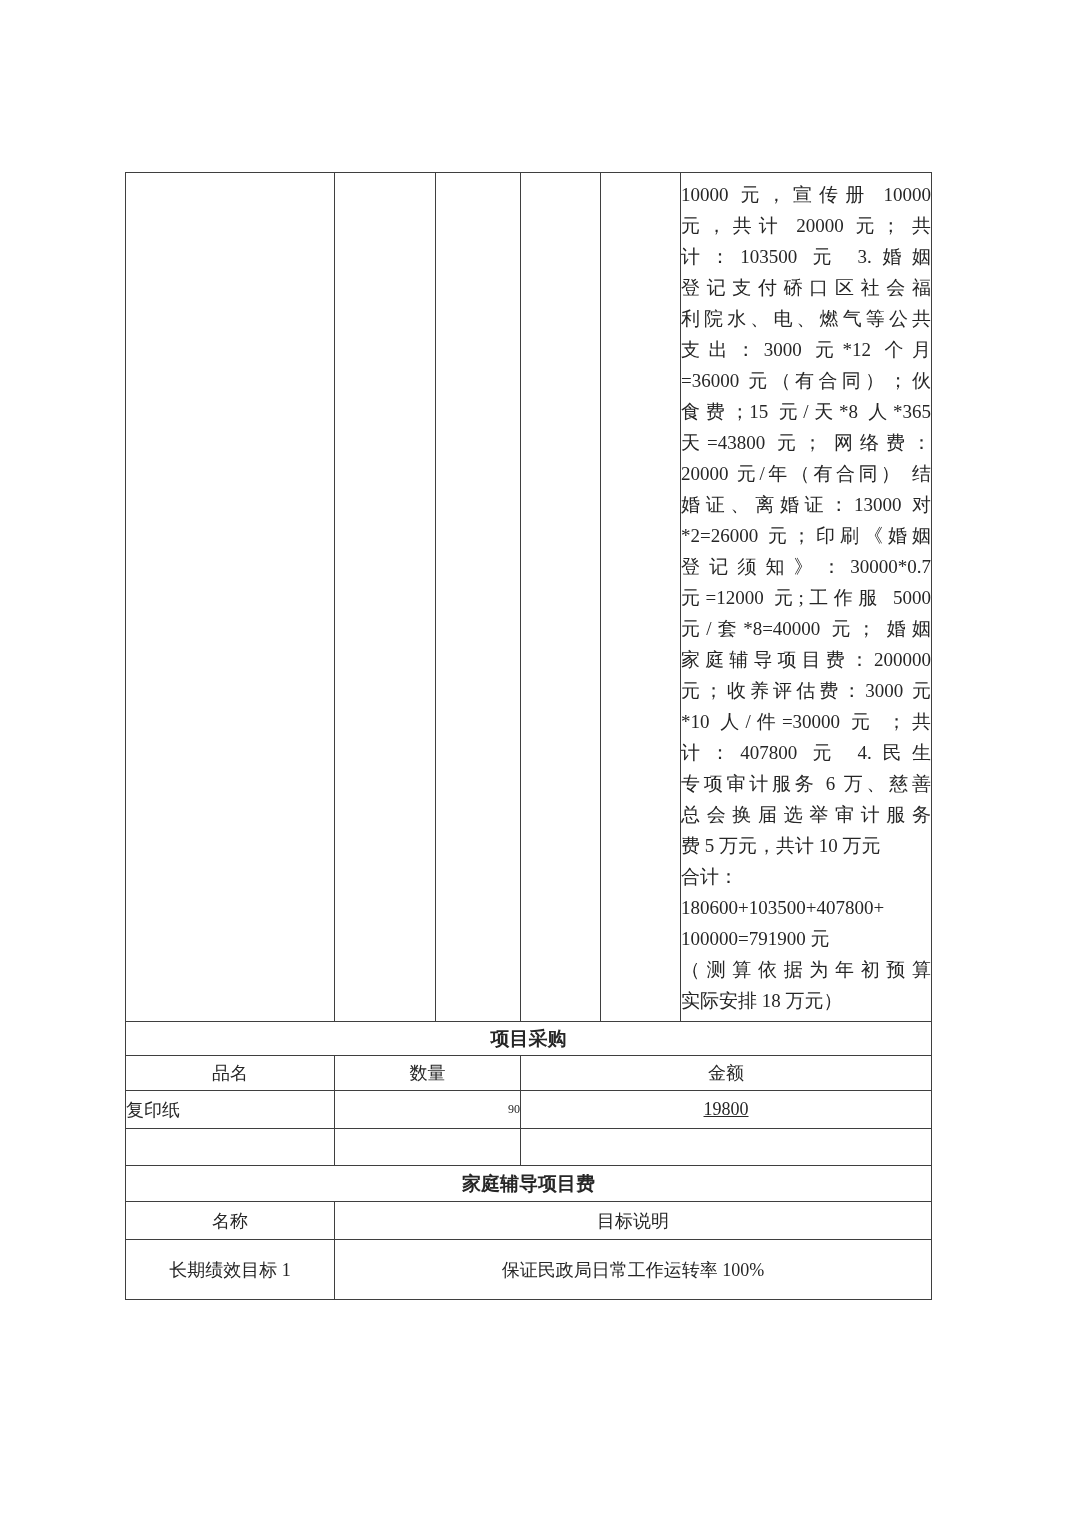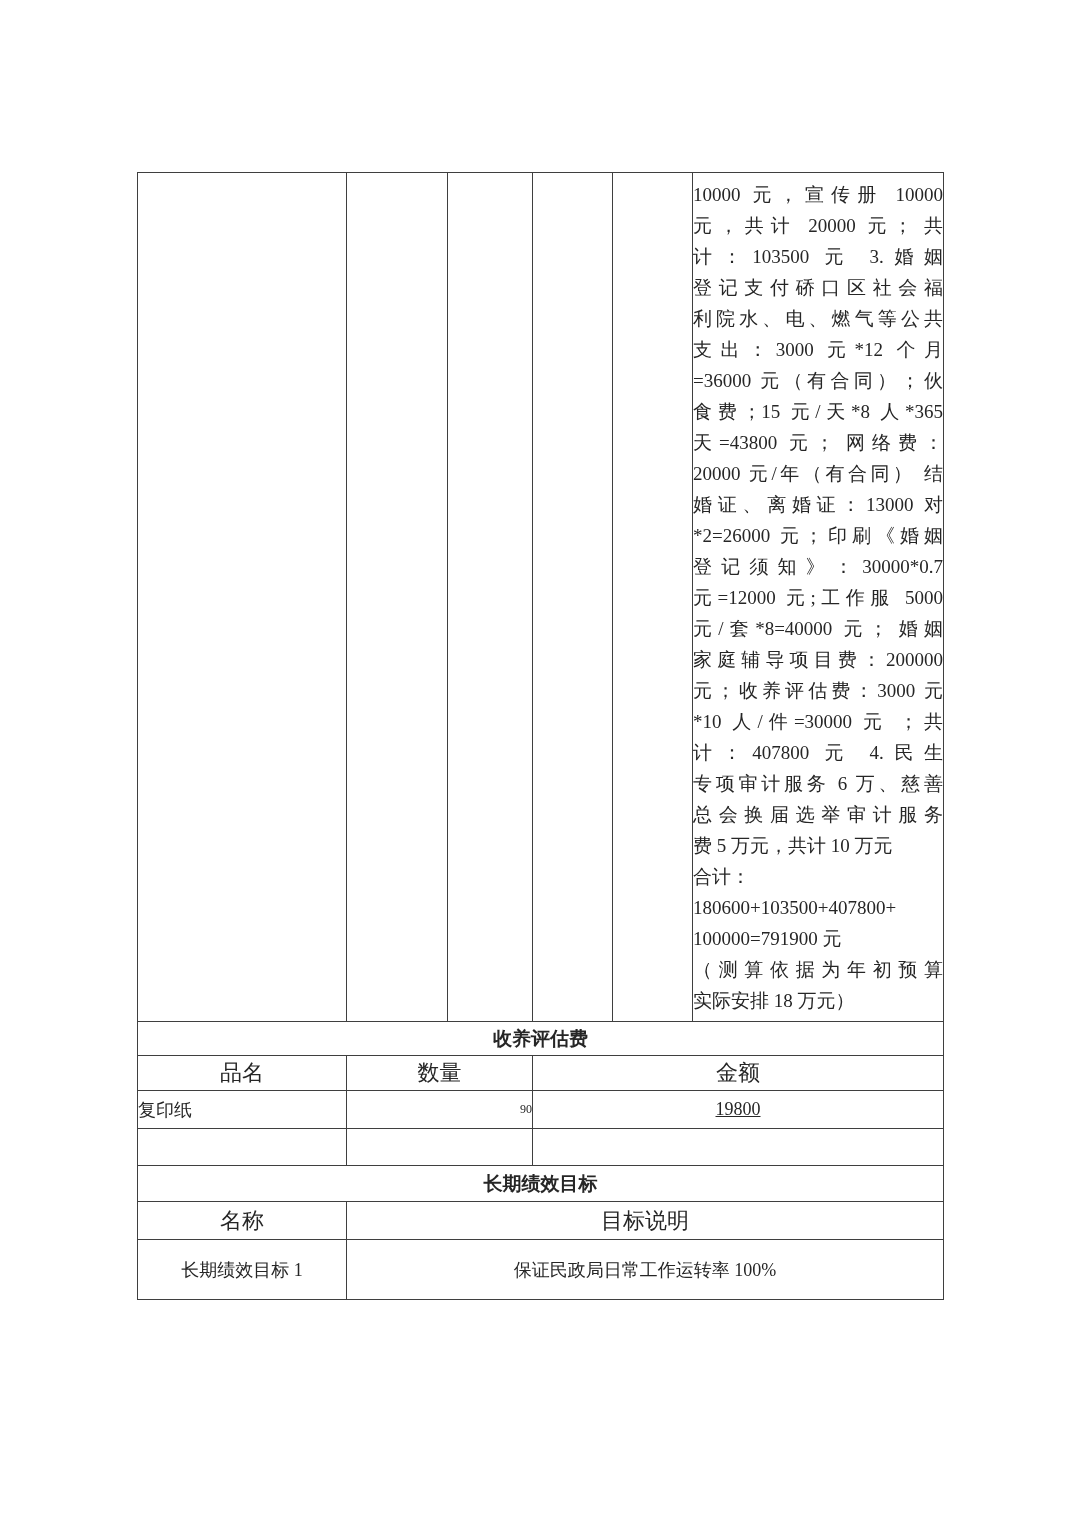--- a/index.html
+++ b/index.html
@@ -7,21 +7,21 @@
     padding: 0;
     background: #ffffff;
     width: 1074px;
     height: 1520px;
     font-family: "Liberation Serif", "DejaVu Serif", serif;
     color: #262626;
     position: relative;
   }
   .doc-table {
     position: absolute;
-    left: 137px;
+    left: 125px;
     top: 172px;
     width: 806px;
     border-collapse: collapse;
     table-layout: fixed;
   }
   .doc-table td {
     border: 1px solid #3f3f3f;
     padding: 0;
     vertical-align: middle;
     overflow: hidden;
@@ -51,21 +51,21 @@
     text-align-last: justify;
     white-space: normal;
   }
   .section-title {
     text-align: center;
     font-weight: bold;
     font-size: 19px;
   }
   .hdr {
     text-align: center;
-    font-size: 22px;
+    font-size: 18px;
   }
   .cell-left   { text-align: left;   padding-left: 6px;  font-size: 18px; }
   .cell-right  { text-align: right;  padding-right: 4px; font-size: 12px; }
   .cell-center { text-align: center; font-size: 18px; text-decoration: underline; }
   .goal-name   { text-align: center; font-size: 18px; }
   .goal-desc   { text-align: center; padding-left: 24px; font-size: 18px; }
 </style>
 </head>
 <body>
 
@@ -112,21 +112,21 @@
             <div class="bline">费 5 万元，共计 10 万元</div>
             <div class="bline">合计：</div>
             <div class="bline">180600+103500+407800+</div>
             <div class="bline">100000=791900 元</div>
             <div class="bline full">（测算依据为年初预算</div>
             <div class="bline">实际安排 18 万元）</div>
           </td>
     </tr>
 
     <tr class="r-sect1">
-      <td colspan="6" class="section-title">收养评估费</td>
+      <td colspan="6" class="section-title">项目采购</td>
     </tr>
 
     <tr class="r-phead">
       <td class="hdr">品名</td>
       <td colspan="2" class="hdr">数量</td>
       <td colspan="3" class="hdr">金额</td>
     </tr>
 
     <tr class="r-pdata">
       <td class="cell-left">复印纸</td>
@@ -134,21 +134,21 @@
       <td colspan="3" class="cell-center">19800</td>
     </tr>
 
     <tr class="r-pempty">
       <td class="cell-left"></td>
       <td colspan="2" class="cell-right"></td>
       <td colspan="3" class="cell-center"></td>
     </tr>
 
     <tr class="r-sect2">
-      <td colspan="6" class="section-title">长期绩效目标</td>
+      <td colspan="6" class="section-title">家庭辅导项目费</td>
     </tr>
 
     <tr class="r-ghead">
       <td class="hdr">名称</td>
       <td colspan="5" class="hdr">目标说明</td>
     </tr>
 
     <tr class="r-gdata">
       <td class="goal-name">长期绩效目标 1</td>
       <td colspan="5" class="goal-desc">保证民政局日常工作运转率 100%</td>

